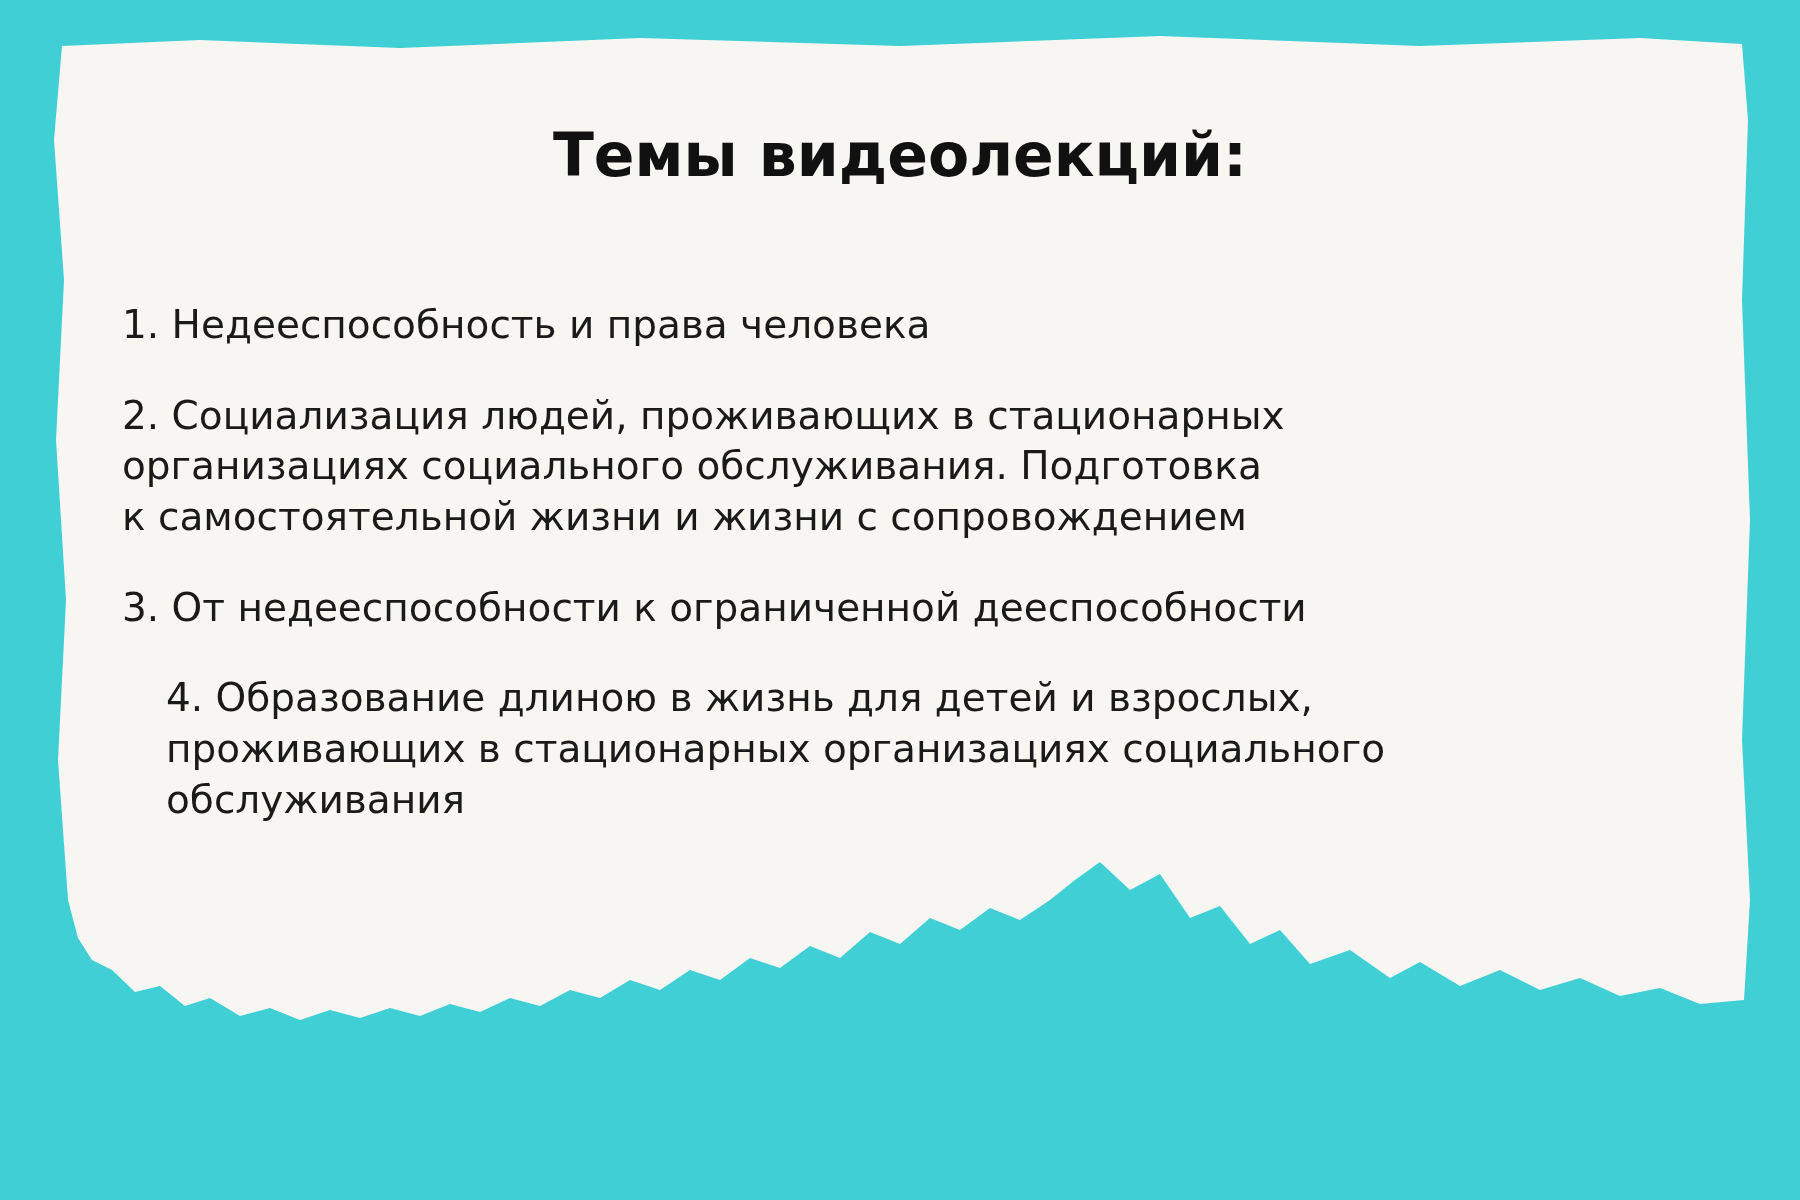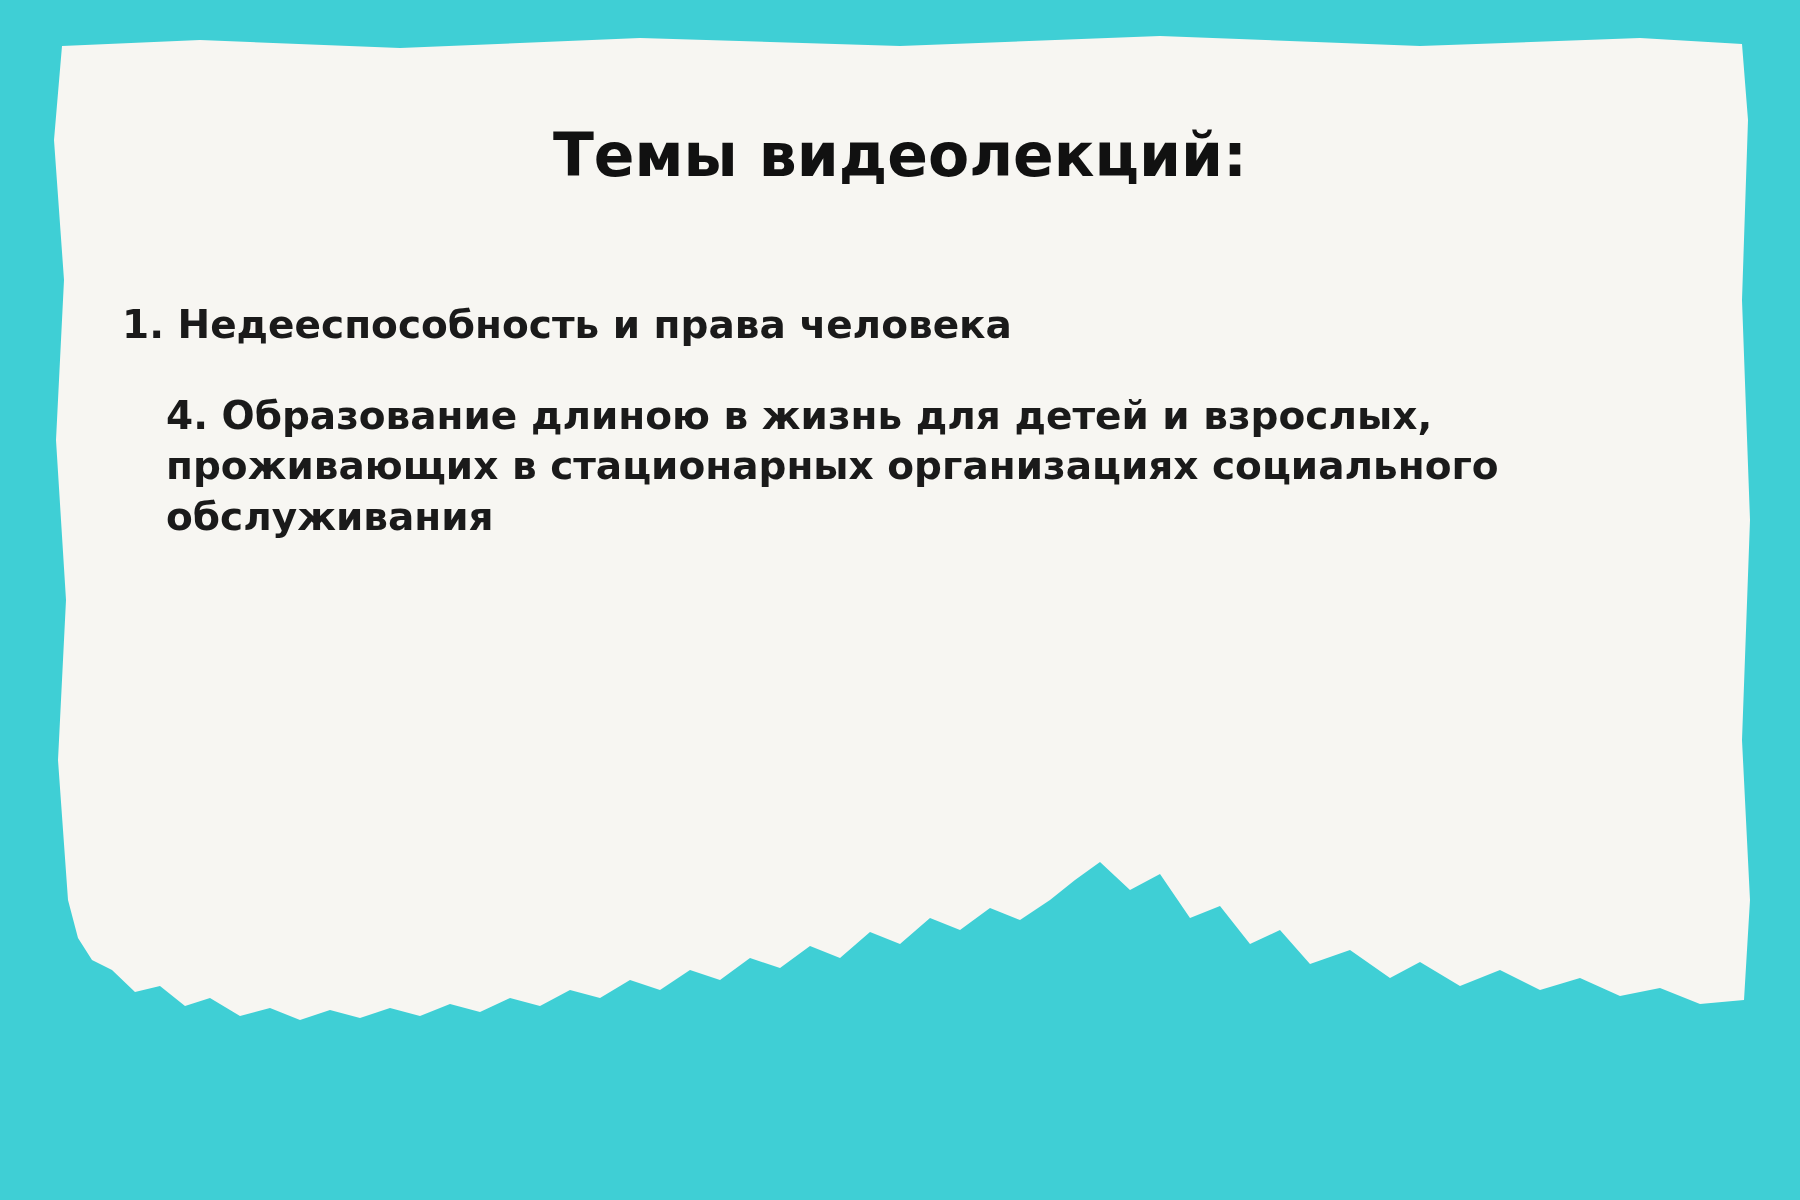--- a/index.html
+++ b/index.html
@@ -65,21 +65,20 @@
     left: 122px;
     width: 1560px;
   }
 
   .list-item {
     font-size: 39px;
     line-height: 1.30;
     color: #1a1a1a;
     margin-bottom: 40px;
     white-space: pre-line;
-    font-weight: bold;
   }
 
   .list-item:last-child {
     margin-bottom: 0;
     margin-left: 44px;
   }
 </style>
 </head>
 <body>
 
@@ -103,19 +102,23 @@
         L 68,900 L 58,760 L 66,600 L 56,440 L 64,280 L 54,140 Z
       "></path>
     </svg>
   </div>
 
   <div class="content">
     <div class="title">Темы видеолекций:</div>
 
     <div class="list">
       <div class="list-item">1. Недееспособность и права человека</div>
+      <div class="list-item">2. Социализация людей, проживающих в стационарных
+организациях социального обслуживания. Подготовка
+к самостоятельной жизни и жизни с сопровождением</div>
+      <div class="list-item">3. От недееспособности к ограниченной дееспособности</div>
       <div class="list-item">4. Образование длиною в жизнь для детей и взрослых,
 проживающих в стационарных организациях социального
 обслуживания</div>
     </div>
   </div>
 
 </div>
 
 </body></html>

